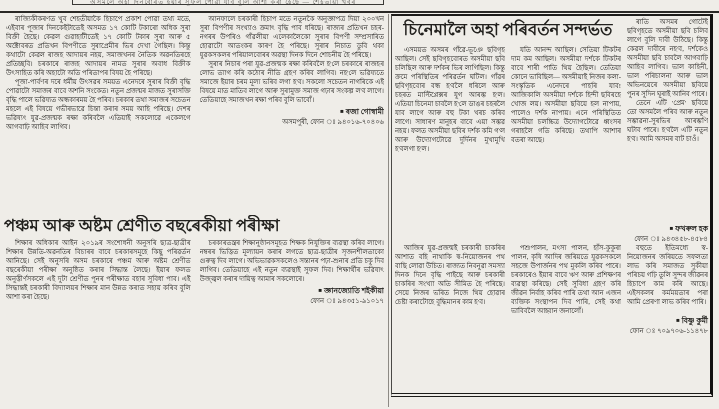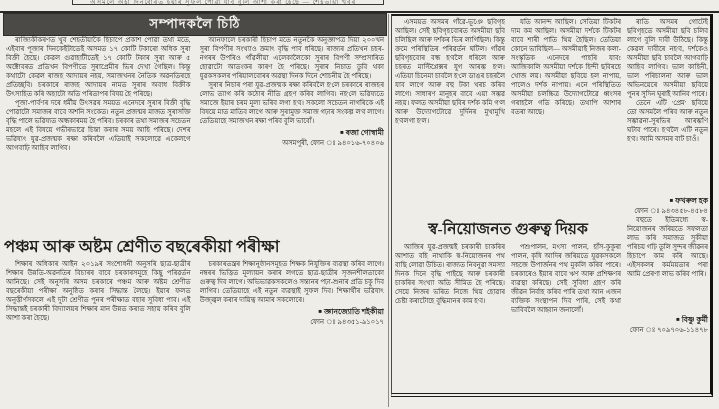--- a/index.html
+++ b/index.html
@@ -81,23 +81,20 @@
 
 <div class="page">
 
   <div class="top-strip">
     <div class="strip-box"></div>
     <div class="strip-text">অসমলৈ অহা দিনবোৰত ইয়াৰ সুফল পোৱা যাব বুলি আশা কৰা হৈছে — শেহতীয়া খবৰ</div>
   </div>
 
   <div class="left-block">
 
-    <div class="section-banner">
-      <span>সম্পাদকলৈ চিঠি</span>
-    </div>
 
     <div class="cols l1-cols">
       <div class="col">
         <p>ৰাজ্যিকীকৰণত খুব শেহতীয়াকৈ হিচাপে প্ৰকাশ পোৱা তথ্য মতে, এইবাৰ পূজাৰ দিনকেইটাতেই অসমত ১৭ কোটি টকাৰো অধিক সুৰা বিক্ৰী হৈছে। কেৱল গুৱাহাটীতেই ১৭ কোটি টকাৰ সুৰা আৰু ৫ অক্টোবৰত প্ৰতিখন বিপণীতে সুৰাপ্ৰেমীৰ ভিৰ দেখা গৈছিল। কিন্তু কথাটো কেৱল ৰাজহ আদায়ৰ নহয়, সমাজখনৰ নৈতিক অৱনতিৰহে প্ৰতিচ্ছবি। চৰকাৰে ৰাজহ আদায়ৰ নামত সুৰাৰ অবাধ বিক্ৰীক উৎসাহিত কৰি অহাটো অতি পৰিতাপৰ বিষয় হৈ পৰিছে।</p>
         <p>পূজা-পাৰ্বণৰ দৰে ধৰ্মীয় উৎসৱৰ সময়ত এনেদৰে সুৰাৰ বিক্ৰী বৃদ্ধি পোৱাটো সমাজৰ বাবে অশনি সংকেত। নতুন প্ৰজন্মৰ মাজত সুৰাসক্তি বৃদ্ধি পালে ভৱিষ্যত অন্ধকাৰময় হৈ পৰিব। চৰকাৰ তথা সমাজৰ সচেতন মহলে এই বিষয়ে গভীৰভাৱে চিন্তা কৰাৰ সময় আহি পৰিছে। দেশৰ ভৱিষ্যৎ যুৱ-প্ৰজন্মক ৰক্ষা কৰিবলৈ এতিয়াই সকলোৱে একেলগে আগবাঢ়ি আহিব লাগিব।</p>
       </div>
       <div class="col">
         <p>আনফালে চৰকাৰী হিচাপ মতে নতুনকৈ অনুজ্ঞাপত্ৰ দিয়া ২০০খন সুৰা বিপণীৰ সংখ্যাও ক্ৰমাৎ বৃদ্ধি পাব ধৰিছে। ৰাজ্যৰ প্ৰতিখন চহৰ-নগৰৰ উপৰিও গাঁৱলীয়া এলেকালৈকো সুৰাৰ বিপণী সম্প্ৰসাৰিত হোৱাটো আতংকৰ কাৰণ হৈ পৰিছে। সুৰাৰ নিচাত ডুবি থকা যুৱকসকলৰ পৰিয়ালবোৰৰ অৱস্থা দিনক দিনে শোচনীয় হৈ পৰিছে।</p>
         <p>সুৰাৰ নিচাৰ পৰা যুৱ-প্ৰজন্মক ৰক্ষা কৰিবলৈ হ'লে চৰকাৰে ৰাজহৰ লোভ ত্যাগ কৰি কঠোৰ নীতি গ্ৰহণ কৰিব লাগিব। নহ'লে ভৱিষ্যতে সমাজে ইয়াৰ চৰম মূল্য ভৰিব লগা হ'ব। সকলো সচেতন নাগৰিকে এই বিষয়ে মাত মাতিব লাগে আৰু সুৰামুক্ত সমাজ গঢ়াৰ সংকল্প ল'ব লাগে। তেতিয়াহে সমাজখন ৰক্ষা পৰিব বুলি ভাবোঁ।</p>
         <div class="byline">
@@ -121,20 +118,21 @@
       </div>
     </div>
   </div>
 
   <div class="divider-v"></div>
 
   <div class="right-block">
 
     <div class="article-flex">
       <div class="art-main">
+        <div class="headline-2">চিনেমালৈ অহা পৰিবৰ্তন সন্দৰ্ভত</div>
         <div class="r-cols a2-cols">
           <div class="r-col">
             <p>এসময়ত অসমৰ গাঁৱে-ভূঞে ছবিগৃহ আছিল। সেই ছবিগৃহবোৰত অসমীয়া ছবি চলিছিল আৰু দৰ্শকৰ ভিৰ লাগিছিল। কিন্তু ক্ৰমে পৰিস্থিতিৰ পৰিৱৰ্তন ঘটিল। গাঁৱৰ ছবিগৃহবোৰ বন্ধ হ'বলৈ ধৰিলে আৰু চহৰত মাল্টিপ্লেক্সৰ যুগ আৰম্ভ হ'ল। এতিয়া চিনেমা চাবলৈ হ'লে ডাঙৰ চহৰলৈ যাব লাগে আৰু বহু টকা খৰচ কৰিব লাগে। সাধাৰণ মানুহৰ বাবে এয়া সম্ভৱ নহয়। ফলত অসমীয়া ছবিৰ দৰ্শক কমি গ'ল আৰু উদ্যোগটোৱে দুৰ্দিনৰ মুখামুখি হ'বলগা হ'ল।</p>
           </div>
           <div class="r-col">
             <p>যতি আনন্দ আছিল। সেতিয়া টিকটৰ দাম কম আছিল। অসমীয়া দৰ্শকে টিকটৰ বাবে শাৰী পাতি থিয় হৈছিল। তেতিয়া কোনে ভাবিছিল— অসমীয়াই নিজৰ কলা-সংস্কৃতিক এনেদৰে পাহৰি যাব! আজিকালি অসমীয়া দৰ্শকে হিন্দী ছবিৰহে খোজ লয়। অসমীয়া ছবিয়ে হল নাপায়, পালেও দৰ্শক নাপায়। এনে পৰিস্থিতিত অসমীয়া চলচ্চিত্ৰ উদ্যোগটোৱে ধ্বংসৰ গৰাহলৈ গতি কৰিছে। তথাপি আশাৰ বতৰা আছে।</p>
           </div>
         </div>
       </div>
       <div class="art-col3">
@@ -144,21 +142,20 @@
         </div>
         <div class="byline col3-byline">
           <span class="byline-name"><span class="bullet">■</span> <span>ফখৰুল হক</span></span>
           <span class="byline-contact">ফোন ঃ ৯৪৩৪৫৮-৪৫৮৪</span>
         </div>
       </div>
     </div>
 
     <div class="article-flex">
       <div class="art-main">
-        <div class="headline-4">স্ব-নিয়োজনত গুৰুত্ব দিয়ক</div>
         <div class="r-cols a4-cols">
           <div class="r-col">
             <p>আজিৰ যুৱ-প্ৰজন্মই চৰকাৰী চাকৰিৰ আশাত বহি নাথাকি স্ব-নিয়োজনৰ পথ বাছি লোৱা উচিত। ৰাজ্যত নিবনুৱা সমস্যা দিনক দিনে বৃদ্ধি পাইছে আৰু চৰকাৰী চাকৰিৰ সংখ্যা অতি সীমিত হৈ পৰিছে। সেয়ে নিজৰ ভৰিত নিজে থিয় হোৱাৰ চেষ্টা কৰাটোহে বুদ্ধিমানৰ কাম হ'ব।</p>
           </div>
           <div class="r-col">
             <p>পশুপালন, মৎস্য পালন, হাঁস-কুকুৰা পালন, কৃষি আদিৰ জৰিয়তে যুৱকসকলে সহজে উপাৰ্জনৰ পথ মুকলি কৰিব পাৰে। চৰকাৰেও ইয়াৰ বাবে ঋণ আৰু প্ৰশিক্ষণৰ ব্যৱস্থা কৰিছে। সেই সুবিধা গ্ৰহণ কৰি জীৱন নিৰ্বাহ কৰিব পাৰি তথা আন এজন ব্যক্তিক সংস্থাপন দিব পাৰি, সেই কথা ভাবিবলৈ আহ্বান জনালোঁ।</p>
           </div>
         </div>
       </div>
       <div class="art-col3">

